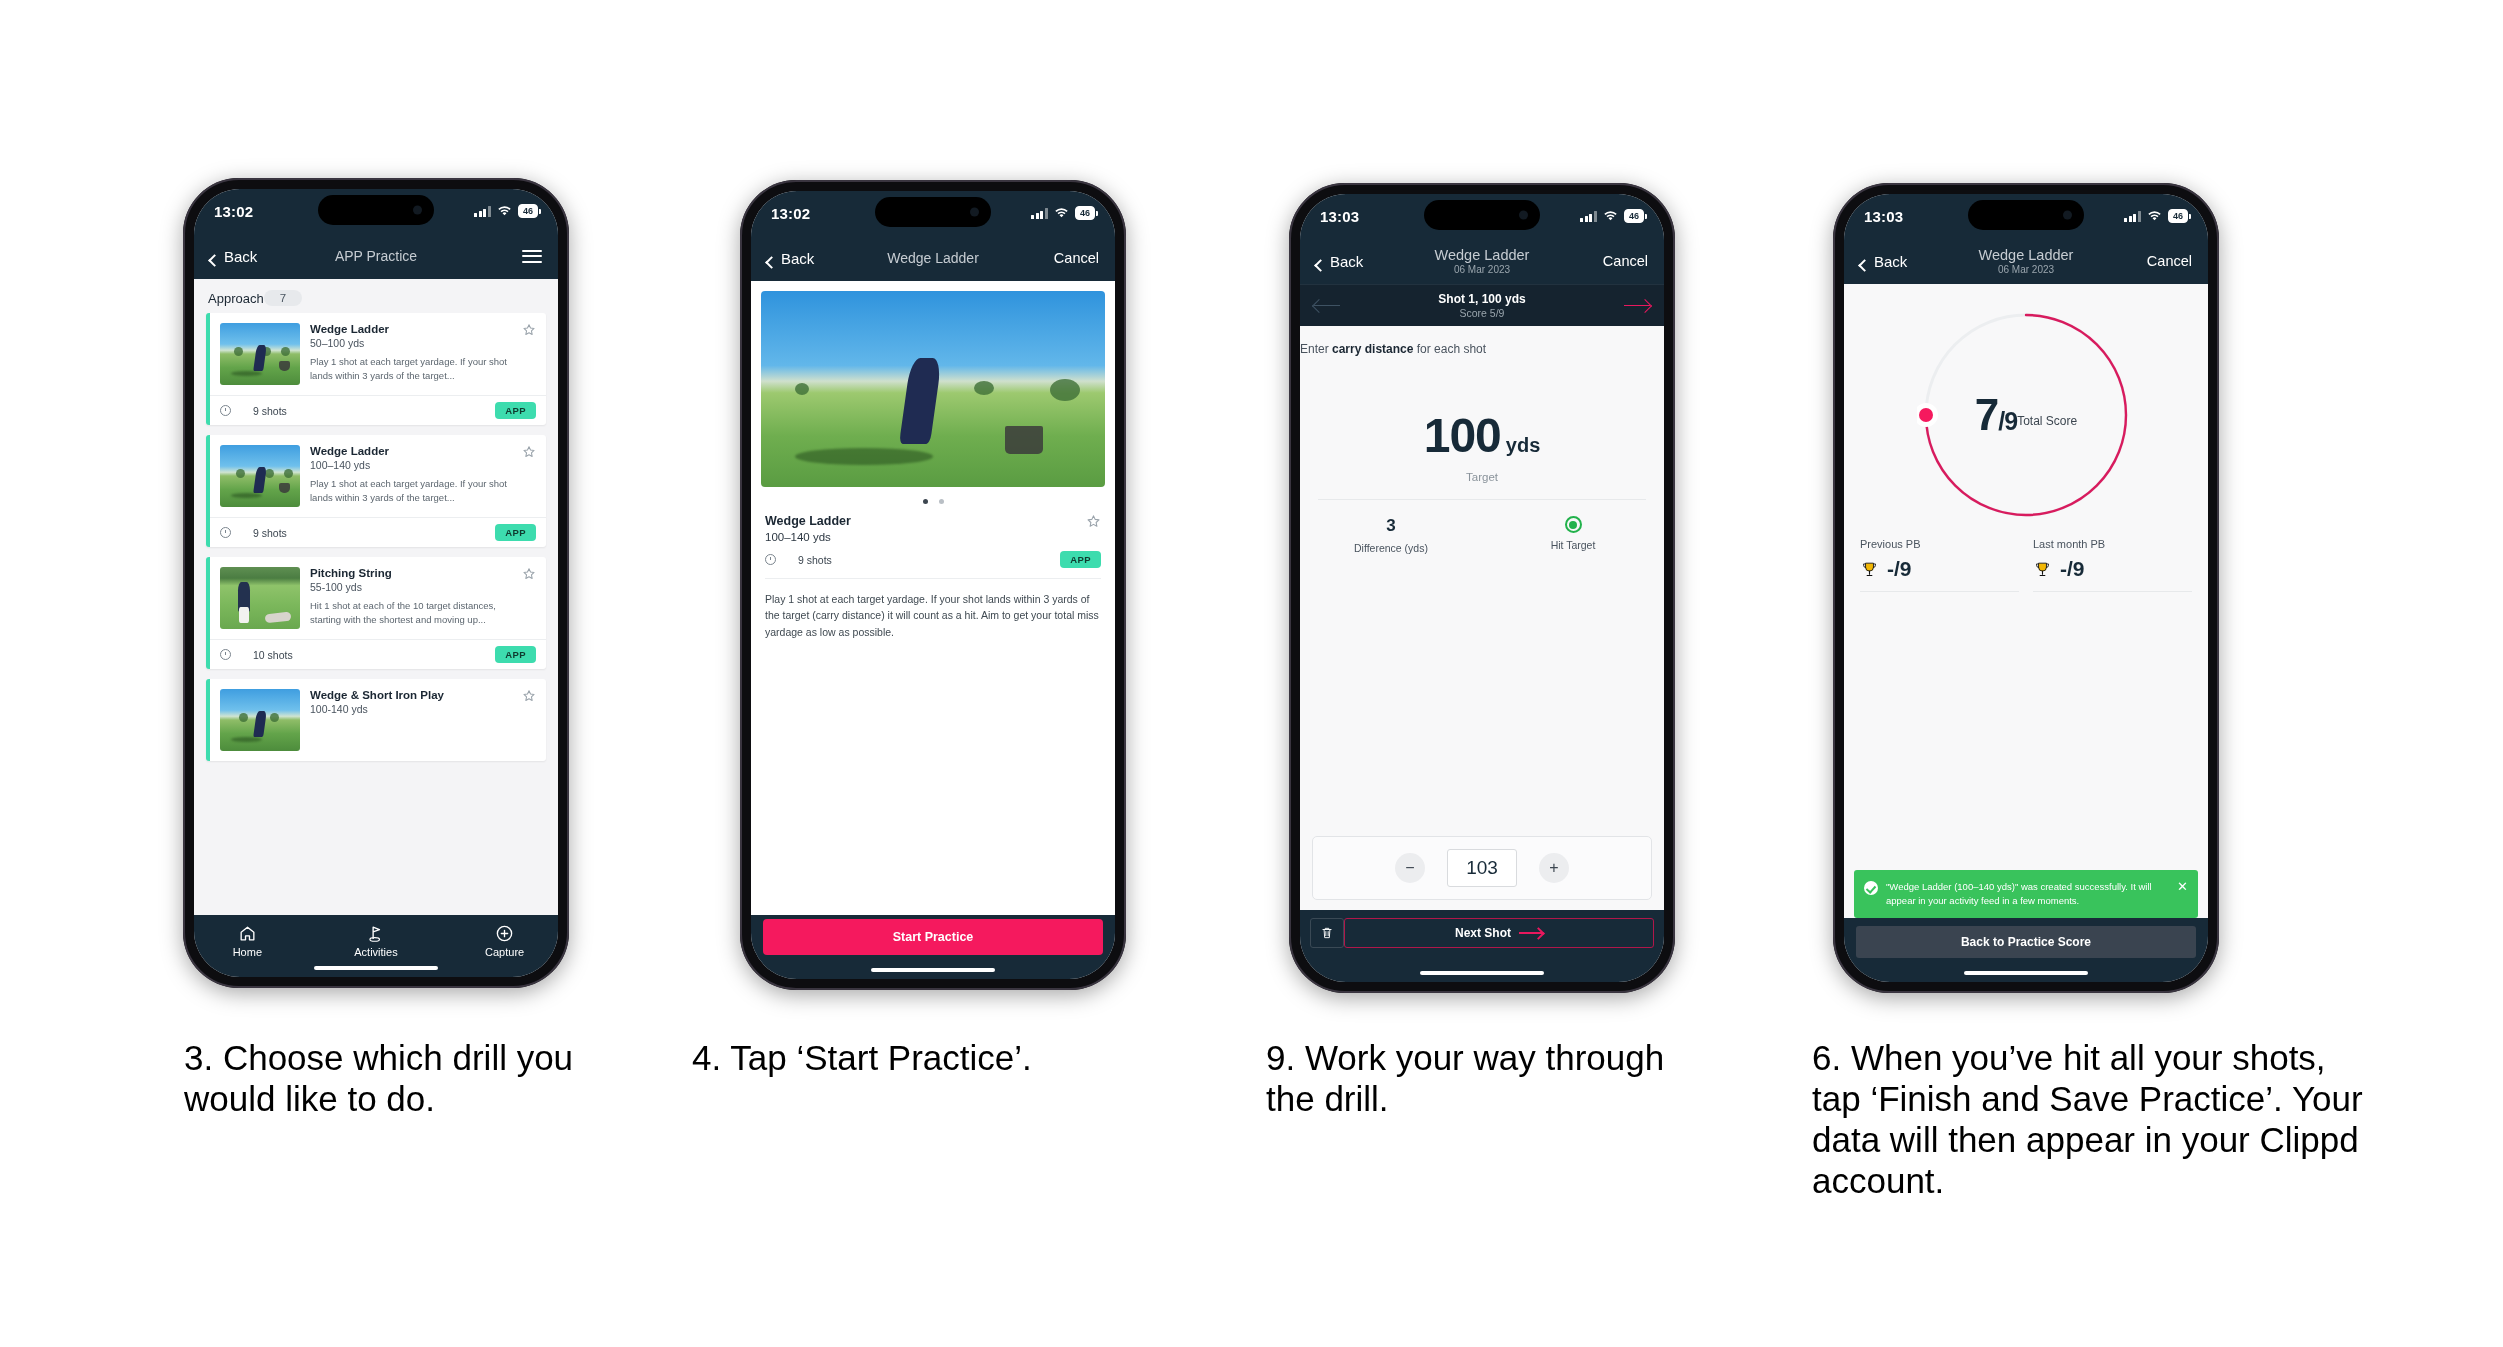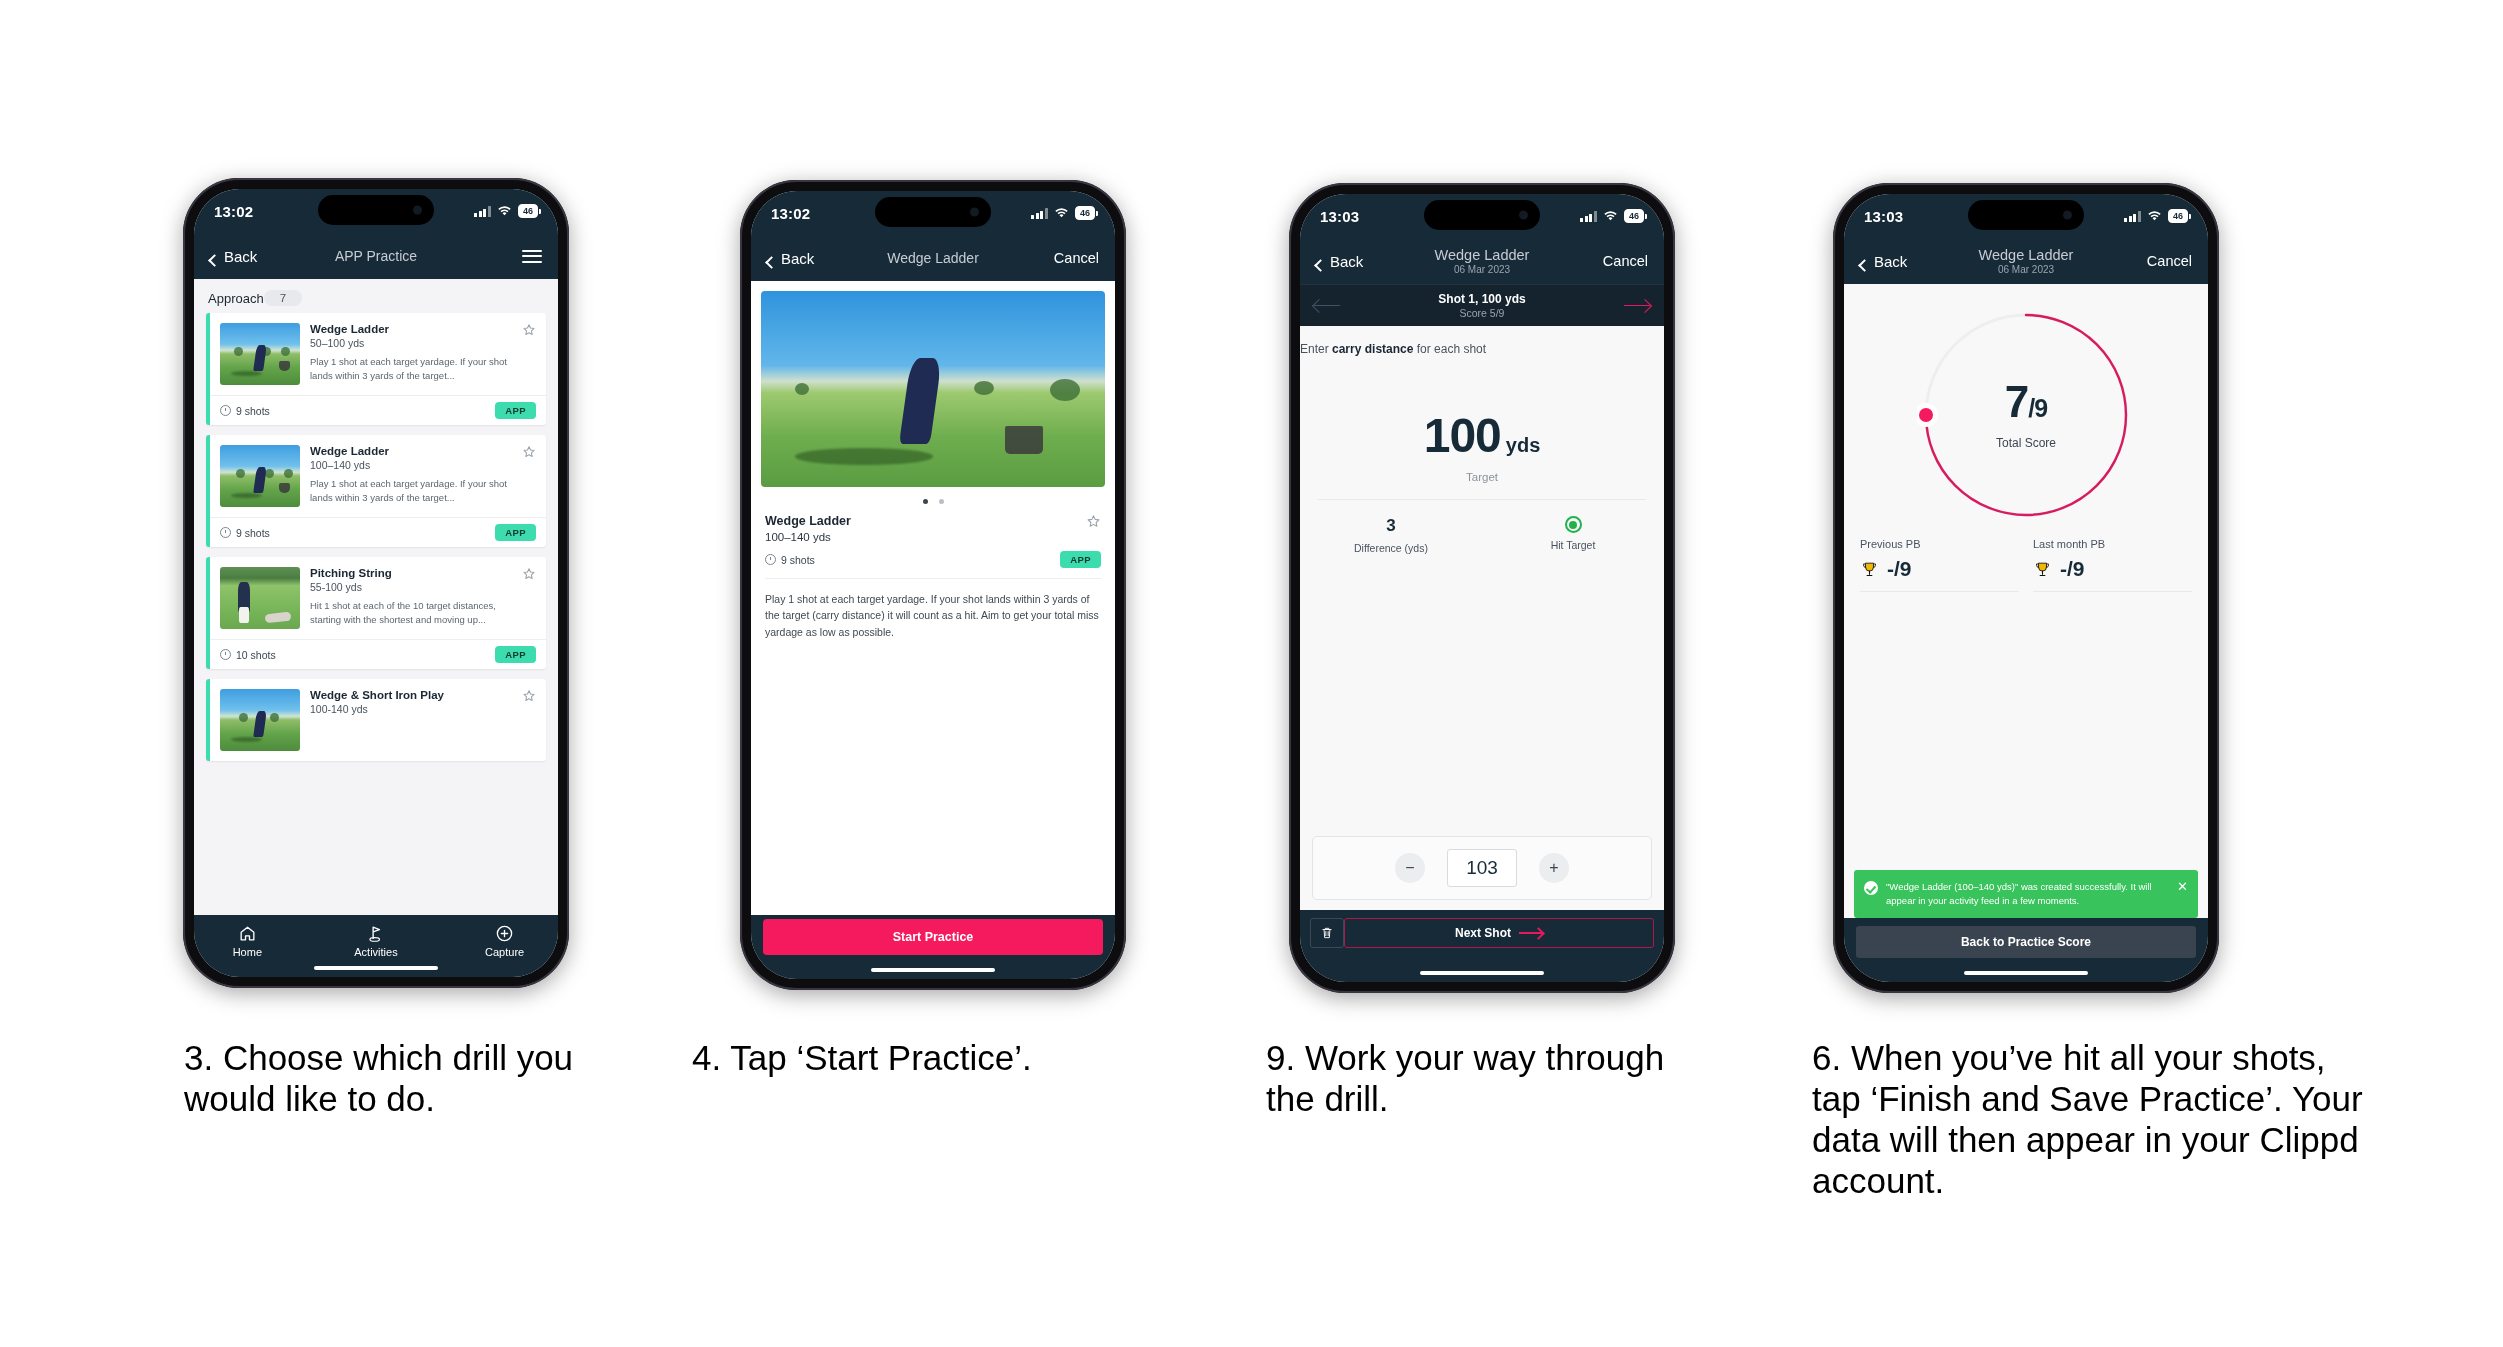--- a/index.html
+++ b/index.html
@@ -150,21 +150,21 @@
   .thumb { width: 80px; height: 62px; border-radius: 3px; flex: 0 0 auto; overflow: hidden; position: relative; }
   .card-info { flex: 1 1 auto; min-width: 0; position: relative; padding-right: 18px; }
   .card-title { font-size: 11.5px; font-weight: bold; color: #1b2733; }
   .card-sub { font-size: 10.5px; color: #49535e; margin-top: 2px; }
   .card-desc { font-size: 9.5px; color: #5c666f; margin-top: 6px; line-height: 1.45; }
   .star { position: absolute; right: 0; top: 0; width: 14px; height: 14px; }
   .card-foot {
     border-top: 1px solid #eceef0;
     display: flex; align-items: center; padding: 6px 10px;
   }
-  .shots { display: flex; align-items: center; gap: 5px; font-size: 10.5px; color: #3c4650; }
+  .shots { display: flex; align-items: center; gap: 22px; font-size: 10.5px; color: #3c4650; }
   .clock { width: 11px; height: 11px; border: 1.3px solid #7b858e; border-radius: 50%; position: relative; }
   .clock::after { content: ""; position: absolute; left: 4.2px; top: 1.8px; width: 1.1px; height: 3.6px; background: #7b858e; }
   .tag-app {
     margin-left: auto; background: #3ddcae; color: #0f3a2f;
     font-size: 9.5px; font-weight: bold; letter-spacing: .4px;
     padding: 3px 10px; border-radius: 4px;
   }
 
   
   .tabbar {
@@ -254,21 +254,21 @@
   .arr-mini::before { content:""; position:absolute; top:4px; left:0; width:24px; height:2px; background:#e8185e; }
   .arr-mini::after { content:""; position:absolute; top:1px; right:0; width:7px; height:7px;
     border-right:2px solid #e8185e; border-top:2px solid #e8185e; transform: rotate(45deg); }
 
   
   .p4-body { background: #f8f8f9; flex: 1 1 auto; display: flex; flex-direction: column; }
   .gauge-wrap { display: flex; justify-content: center; padding-top: 22px; position: relative; }
   .gauge { position: relative; width: 218px; height: 218px; }
   .gauge svg { display: block; }
   .gauge-center {
-    position: absolute; inset: 0; display: flex; flex-direction: column;
+    position: absolute; inset: 0; display: flex; flex-direction: row;
     align-items: center; justify-content: center;
   }
   .score-main { font-size: 44px; font-weight: bold; color: #172a38; line-height: 1; letter-spacing: -1px; }
   .score-main .den { font-size: 25px; }
   .score-cap { font-size: 12px; color: #3c4650; margin-top: 12px; }
   .pbrow { display: flex; padding: 14px 16px 0 16px; gap: 14px; }
   .pb { flex: 1; }
   .pb .t { font-size: 11px; color: #49535e; }
   .pb .v { display: flex; align-items: center; gap: 8px; margin-top: 7px; }
   .pb .num { font-size: 21px; font-weight: bold; color: #172a38; }

